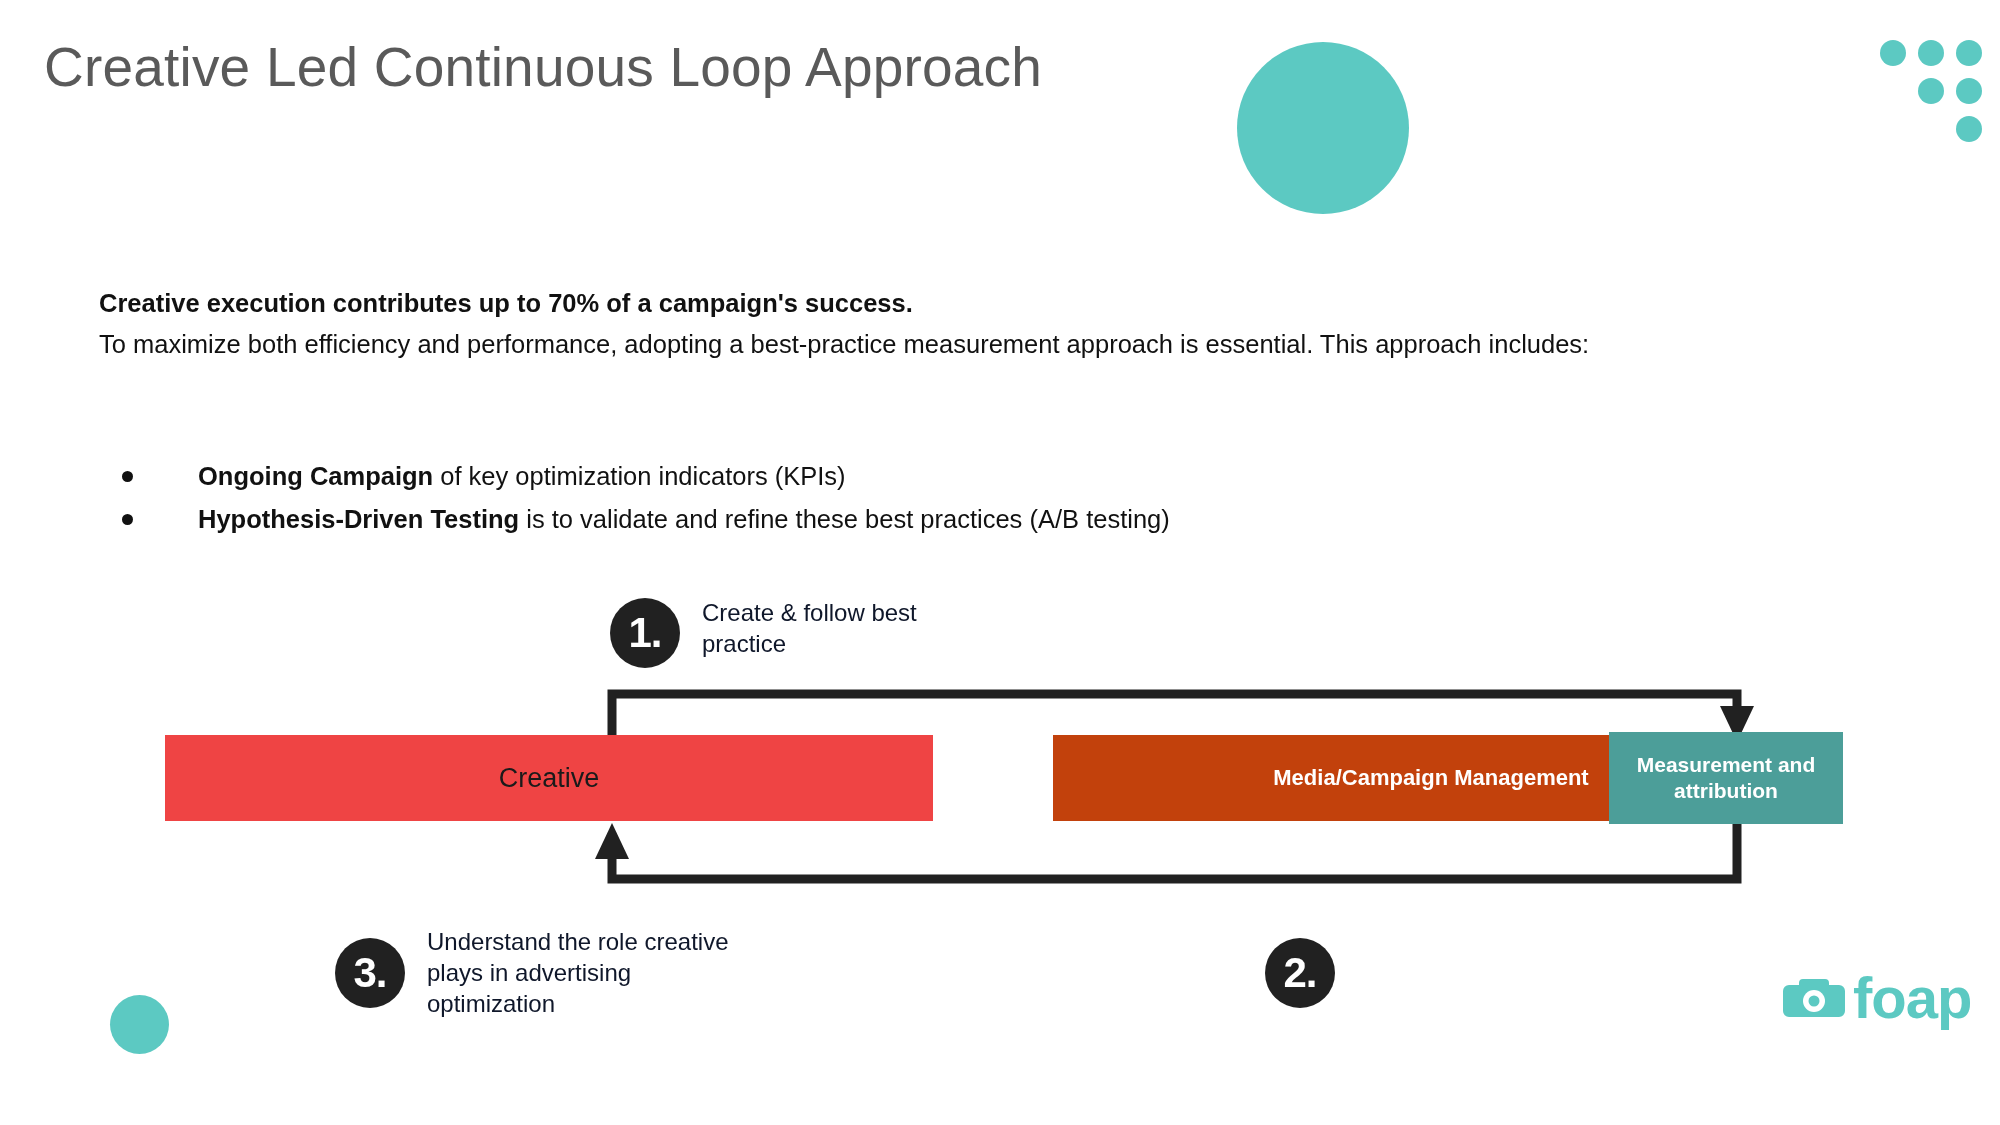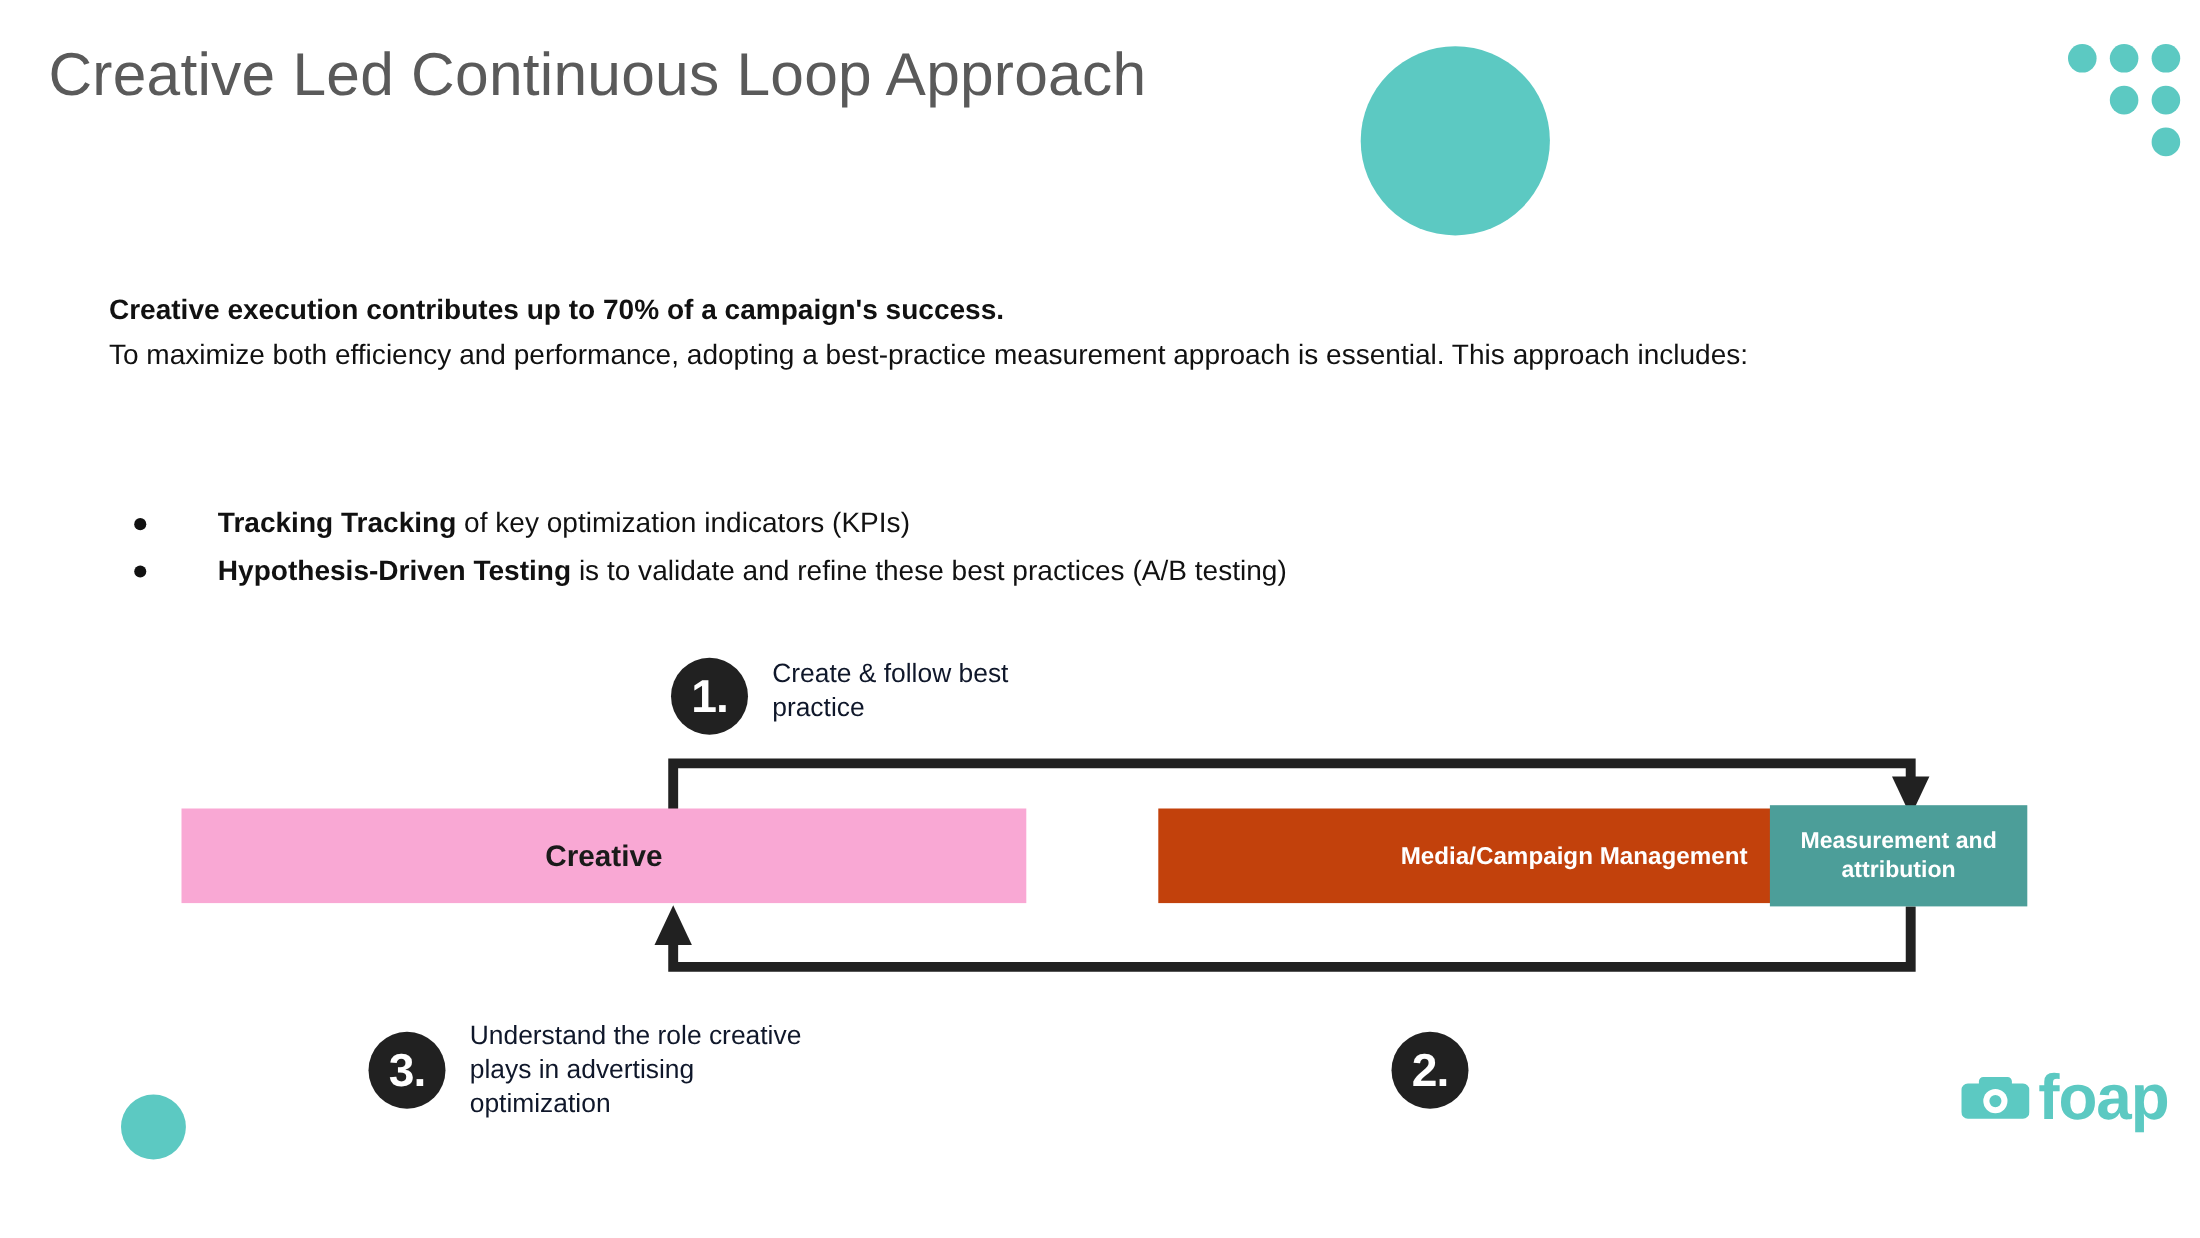--- a/index.html
+++ b/index.html
@@ -68,21 +68,21 @@
     color: #5A5A5A;
     font-weight: 400;
     letter-spacing: 0.2px;
     white-space: nowrap;
   }
 
   
   .body-block {
     position: absolute;
     left: 99px;
-    top: 262px;
+    top: 283px;
     width: 1760px;
     color: #111111;
     font-size: 25.5px;
     line-height: 41px;
   }
   .body-lead {
     font-weight: 700;
   }
   .body-sub {
     font-weight: 400;
@@ -145,24 +145,24 @@
     height: 86px;
     display: flex;
     align-items: center;
     justify-content: center;
     text-align: center;
     box-sizing: border-box;
   }
   .bar-creative {
     left: 0px;
     width: 768px;
-    background: #f9a8d4;
+    background: #ef4444;
     color: #1A1A1A;
     font-size: 27px;
-    font-weight: 700;
+    font-weight: 400;
   }
   .bar-media {
     left: 888px;
     width: 756px;
     background: #c2410c;
     color: #ffffff;
     font-size: 22px;
     font-weight: 700;
   }
   .bar-measure {
@@ -251,21 +251,21 @@
   <div class="slide-title">Creative Led Continuous Loop Approach</div>
 
   <div class="body-block">
     <div class="body-lead">Creative execution contributes up to 70% of a campaign's success.</div>
     <div class="body-sub">To maximize both efficiency and performance, adopting a best-practice measurement approach is essential. This approach includes:</div>
   </div>
 
   <ul class="bullet-list">
     <li>
       <span class="bullet-dot"></span>
-      <span class="bullet-strong">Tracking Tracking</span><span> of key optimization indicators (KPIs)</span>
+      <span class="bullet-strong">Ongoing Campaign</span><span> of key optimization indicators (KPIs)</span>
     </li>
     <li>
       <span class="bullet-dot"></span>
       <span class="bullet-strong">Hypothesis-Driven Testing</span><span> is to validate and refine these best practices (A/B testing)</span>
     </li>
   </ul>
 
   <div class="diagram">
     <svg class="loop-svg" width="2000" height="1125" viewBox="0 0 2000 1125">
 

